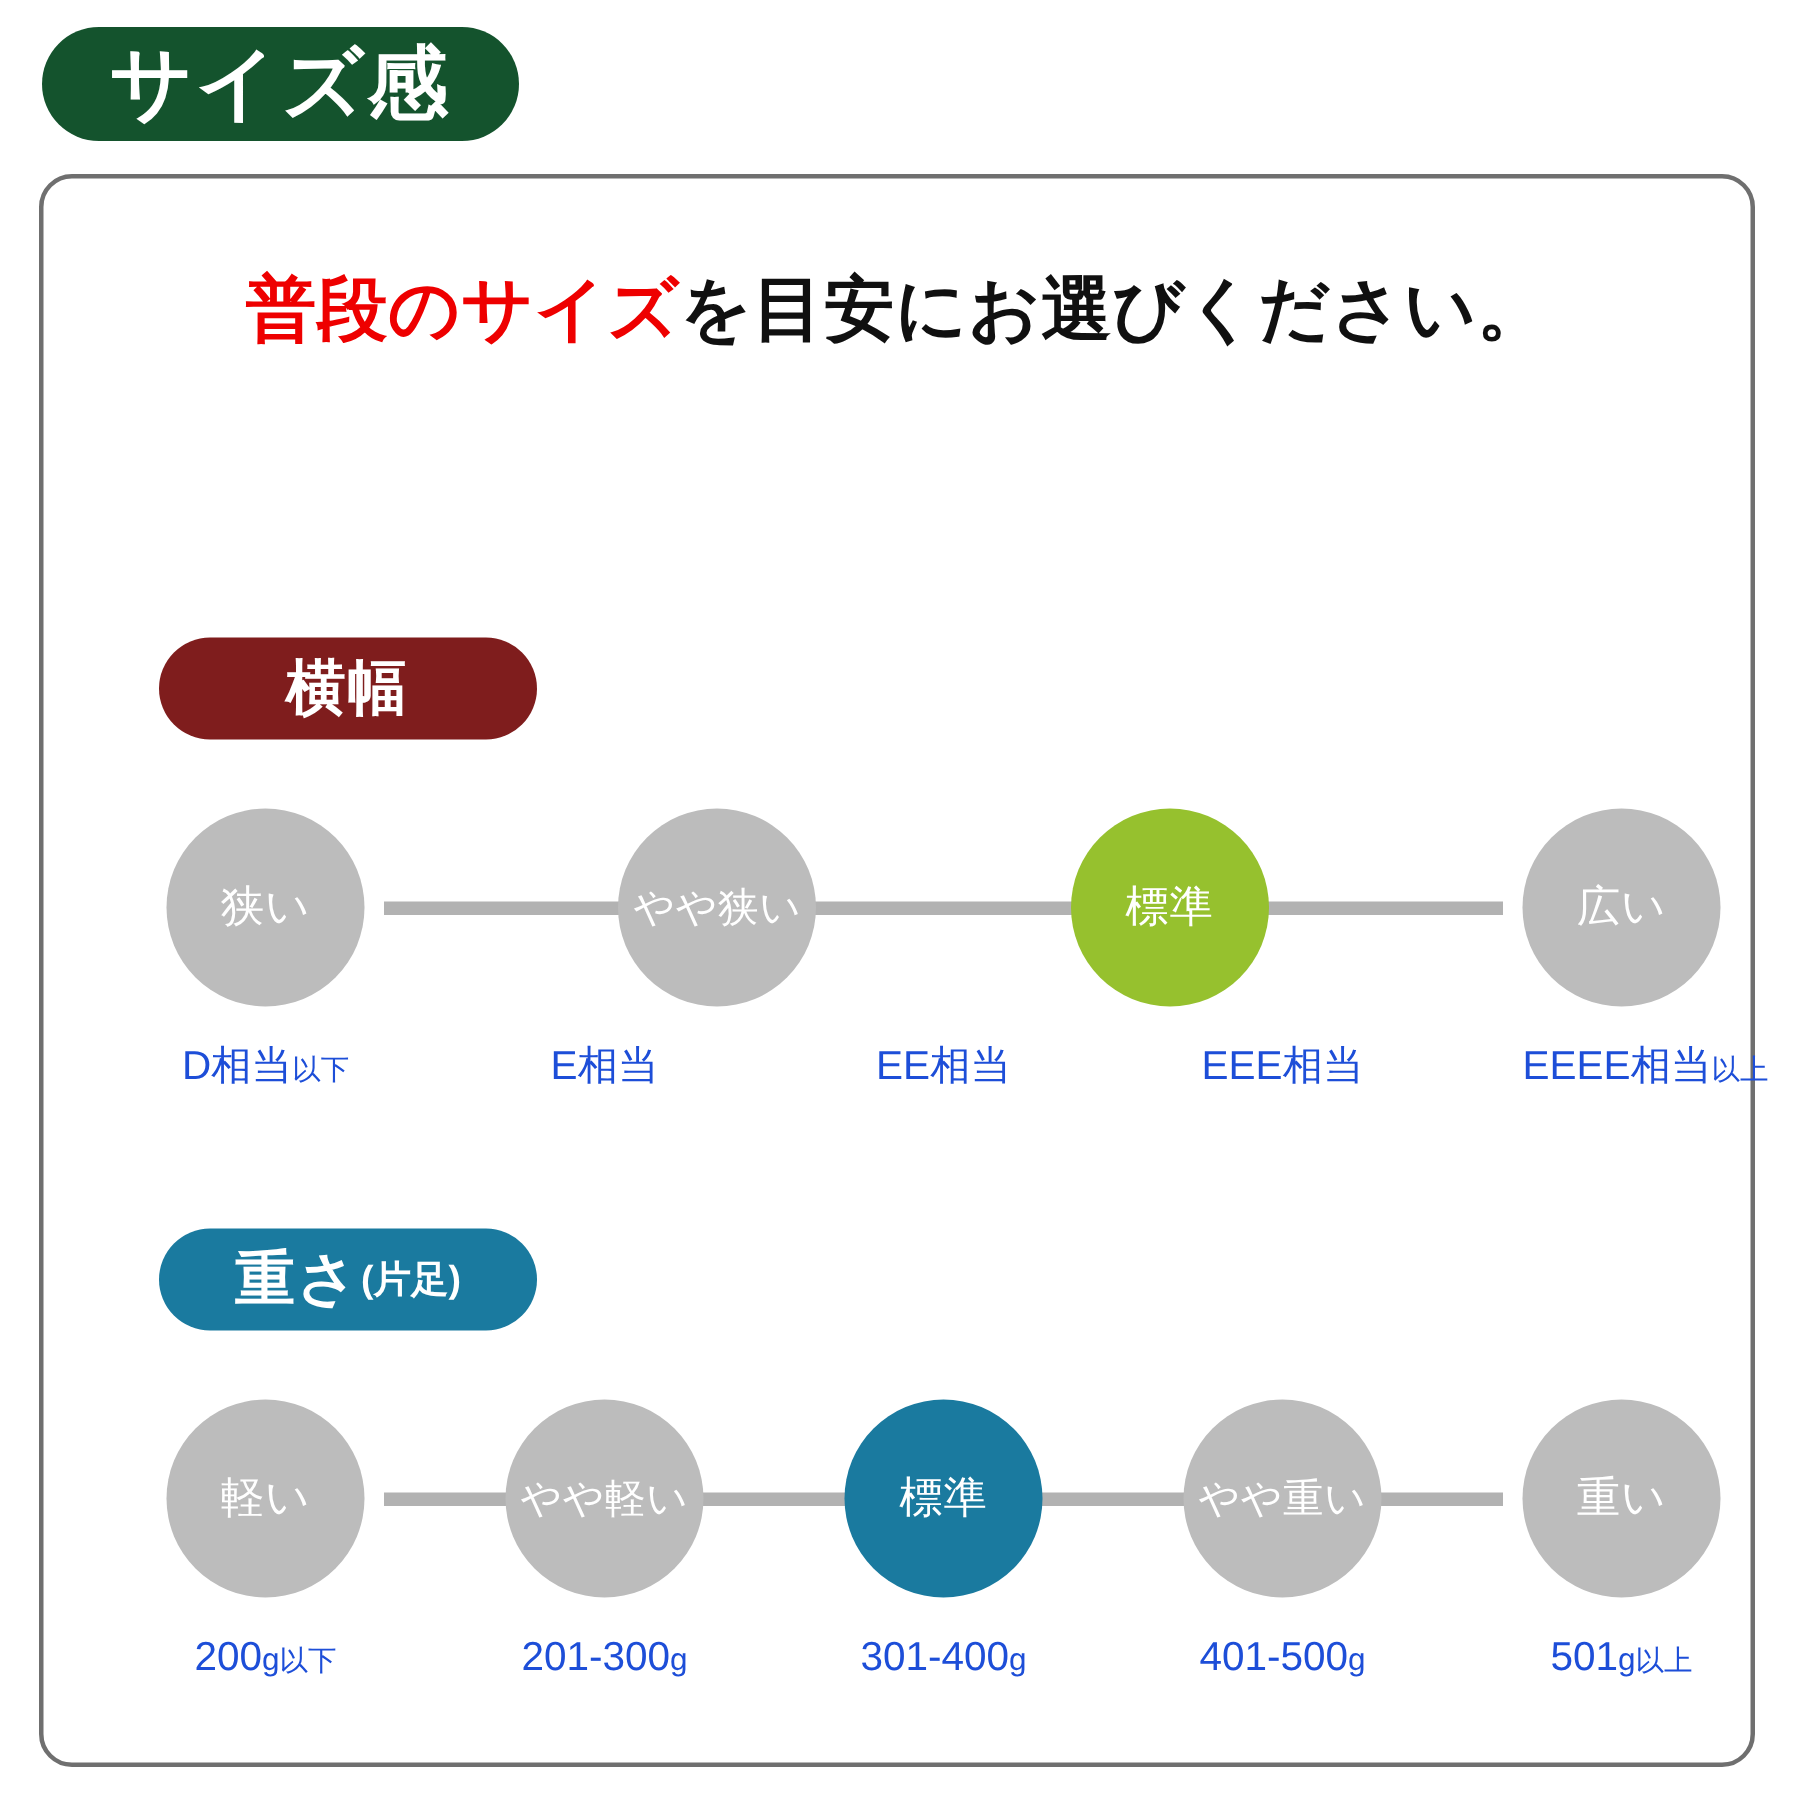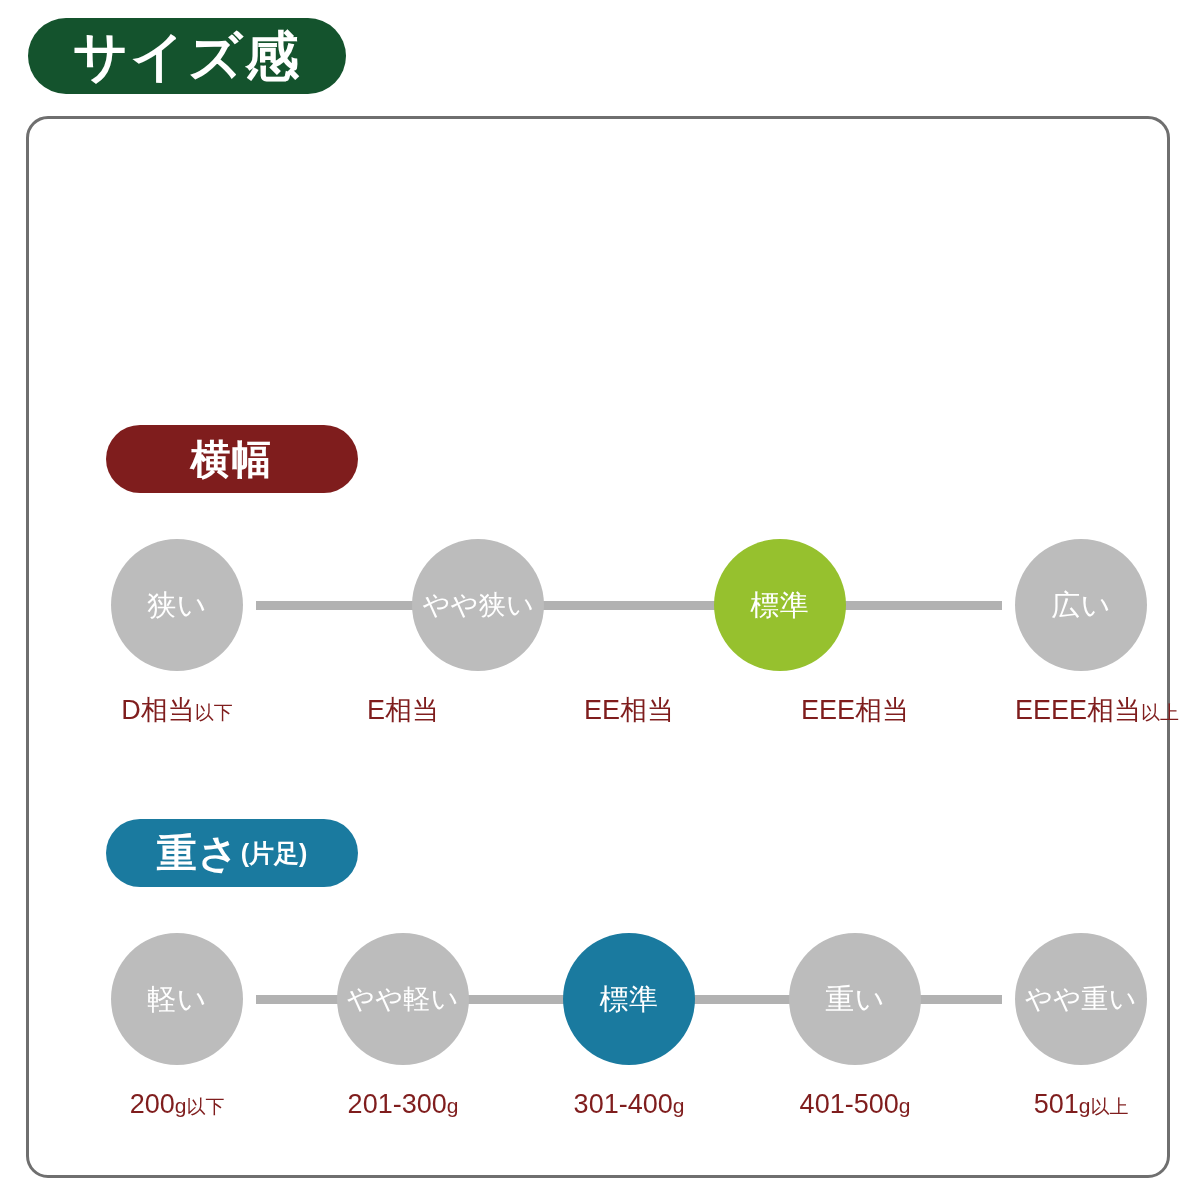--- a/index.html
+++ b/index.html
@@ -159,37 +159,38 @@
     top: 272px;
     width: 1036px;
     display: flex;
     justify-content: space-between;
   }
   .caption {
     width: 132px;
     flex: 0 0 auto;
     text-align: center;
     font-size: 27px;
-    color: #7f1d1d;
+    color: #1d4ed8;
     line-height: 1;
     white-space: nowrap;
   }
   .caption .sub { font-size: 19px; }
   .caption .unit { font-size: 21px; }
 </style>
 </head>
 <body>
 
 <div class="header-pill">
   <span class="header-pill-label">サイズ感</span>
 </div>
 
 <div class="card">
 
   <div class="intro">
+    <div class="intro-line"><span class="intro-accent">普段のサイズ</span><span>を目安にお選びください。</span></div>
   </div>
 
   <div class="section section-width">
 
     <div class="section-badge badge-green">
       <span class="section-badge-label">横幅</span>
       <span class="section-badge-sub"></span>
     </div>
 
     <div class="scale">
@@ -232,24 +233,24 @@
         <div class="node">
           <span class="node-label">軽い</span>
         </div>
         <div class="node">
           <span class="node-label narrow">やや軽い</span>
         </div>
         <div class="node is-active-blue">
           <span class="node-label">標準</span>
         </div>
         <div class="node">
+          <span class="node-label narrow">やや重い</span>
+        </div>
+        <div class="node">
           <span class="node-label">重い</span>
-        </div>
-        <div class="node">
-          <span class="node-label narrow">やや重い</span>
         </div>
       </div>
     </div>
 
     <div class="captions">
       <div class="caption"><span>200</span><span class="unit">g</span><span class="sub">以下</span></div>
       <div class="caption"><span>201-300</span><span class="unit">g</span><span class="sub"></span></div>
       <div class="caption"><span>301-400</span><span class="unit">g</span><span class="sub"></span></div>
       <div class="caption"><span>401-500</span><span class="unit">g</span><span class="sub"></span></div>
       <div class="caption"><span>501</span><span class="unit">g</span><span class="sub">以上</span></div>

